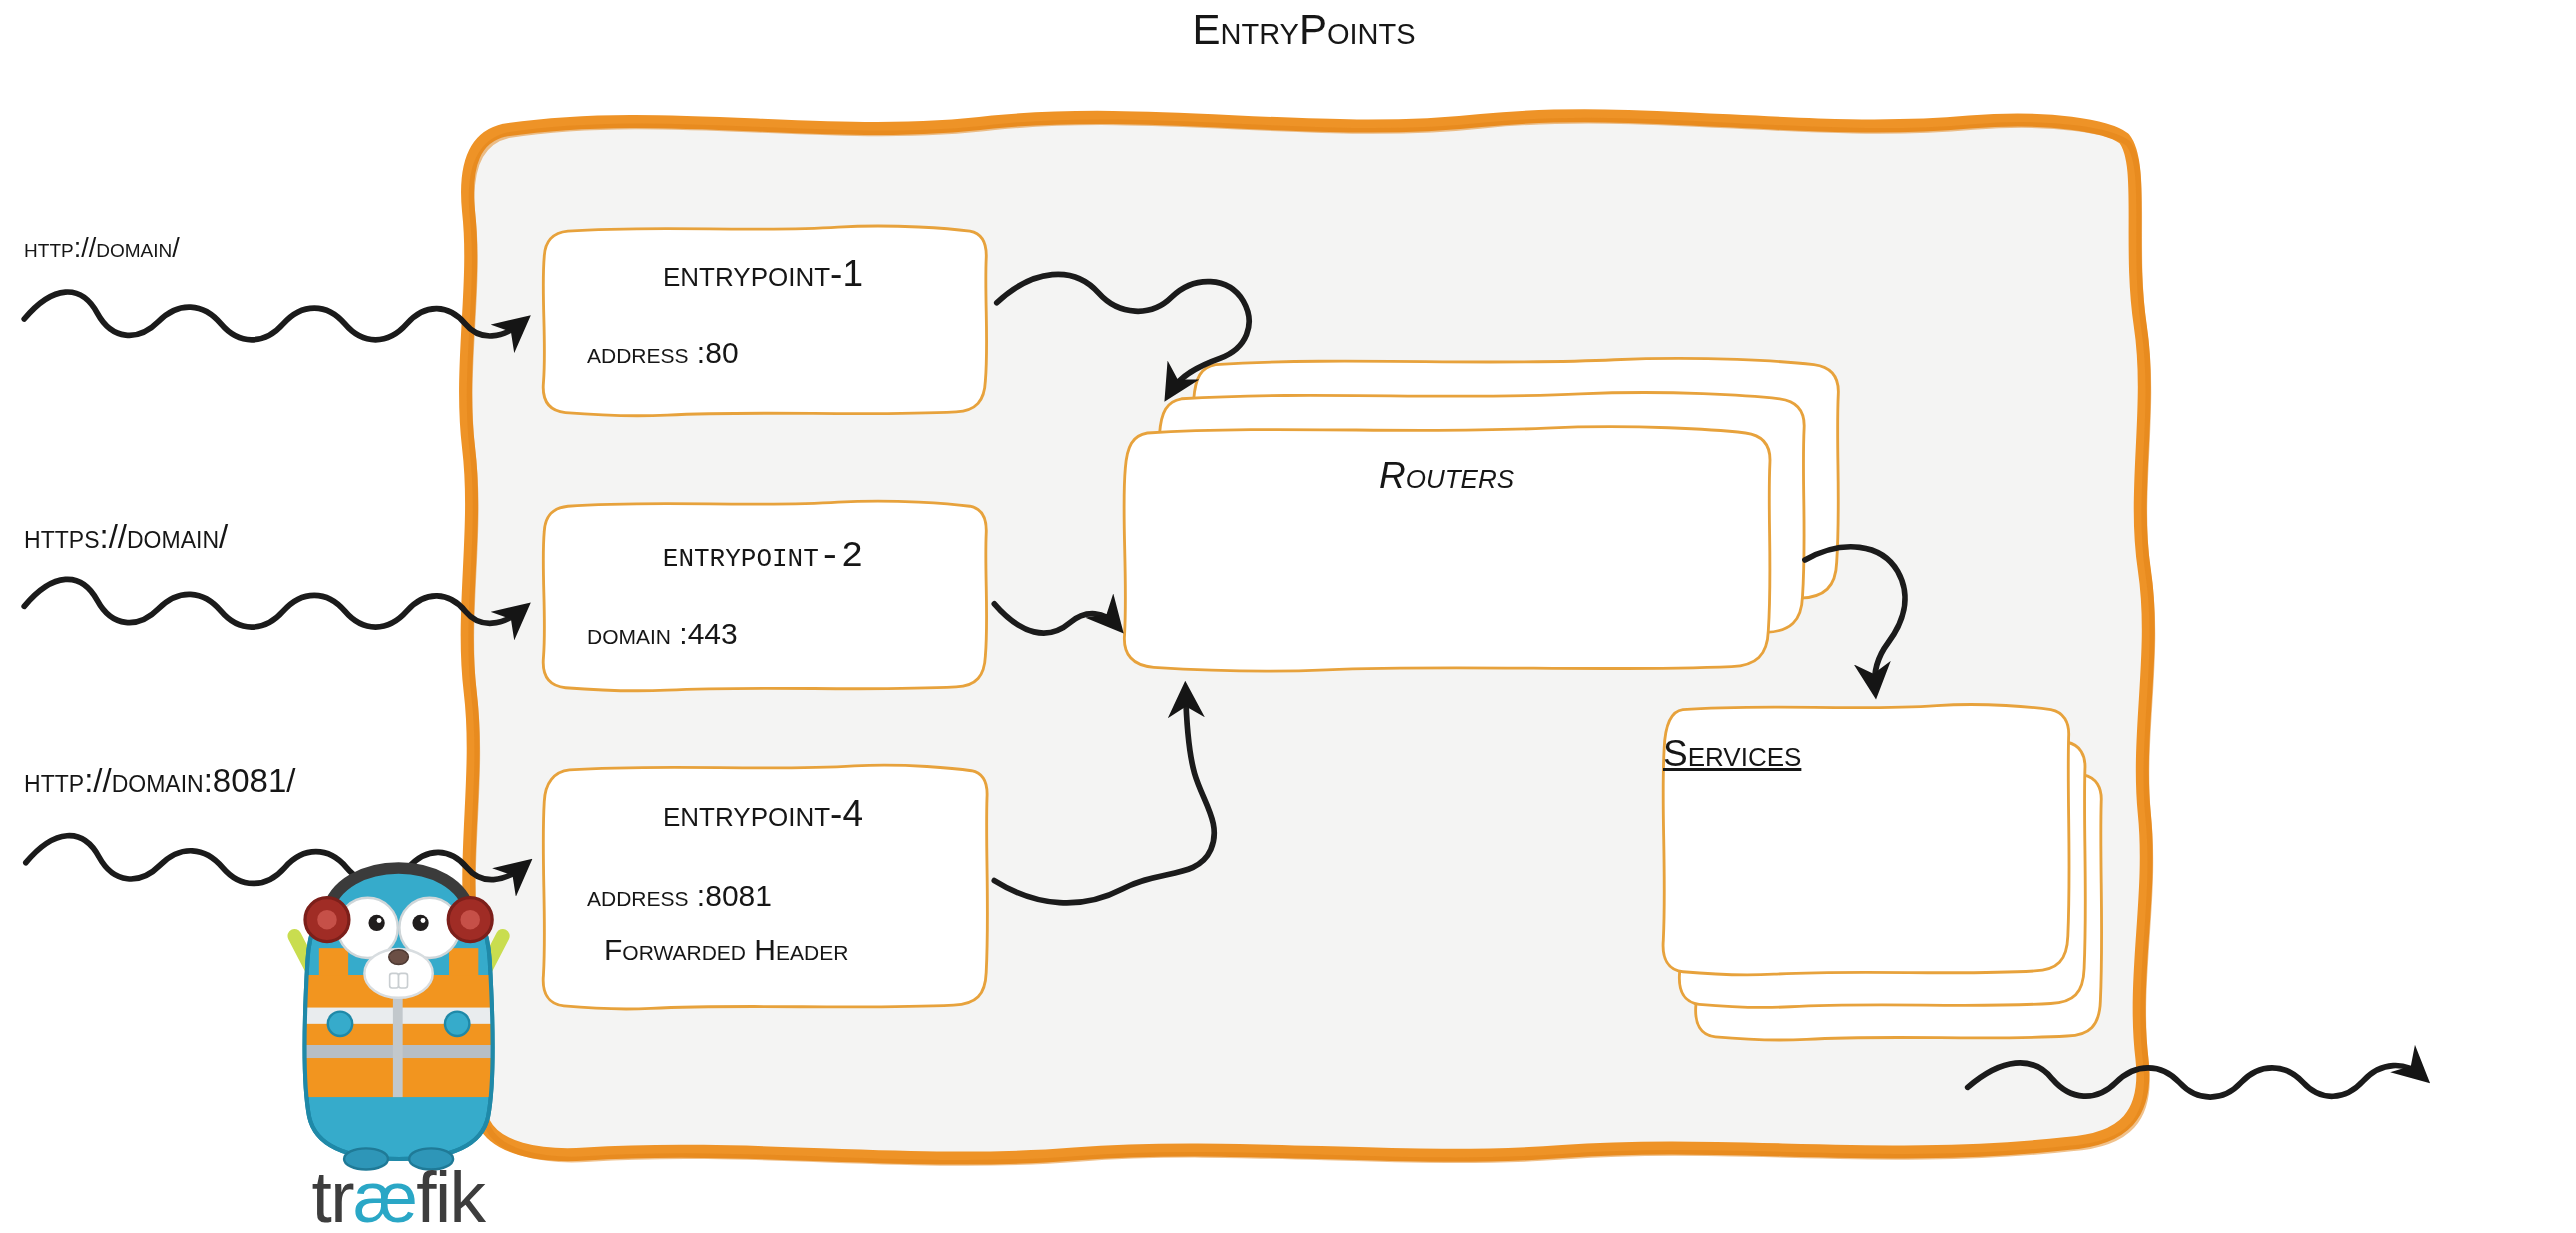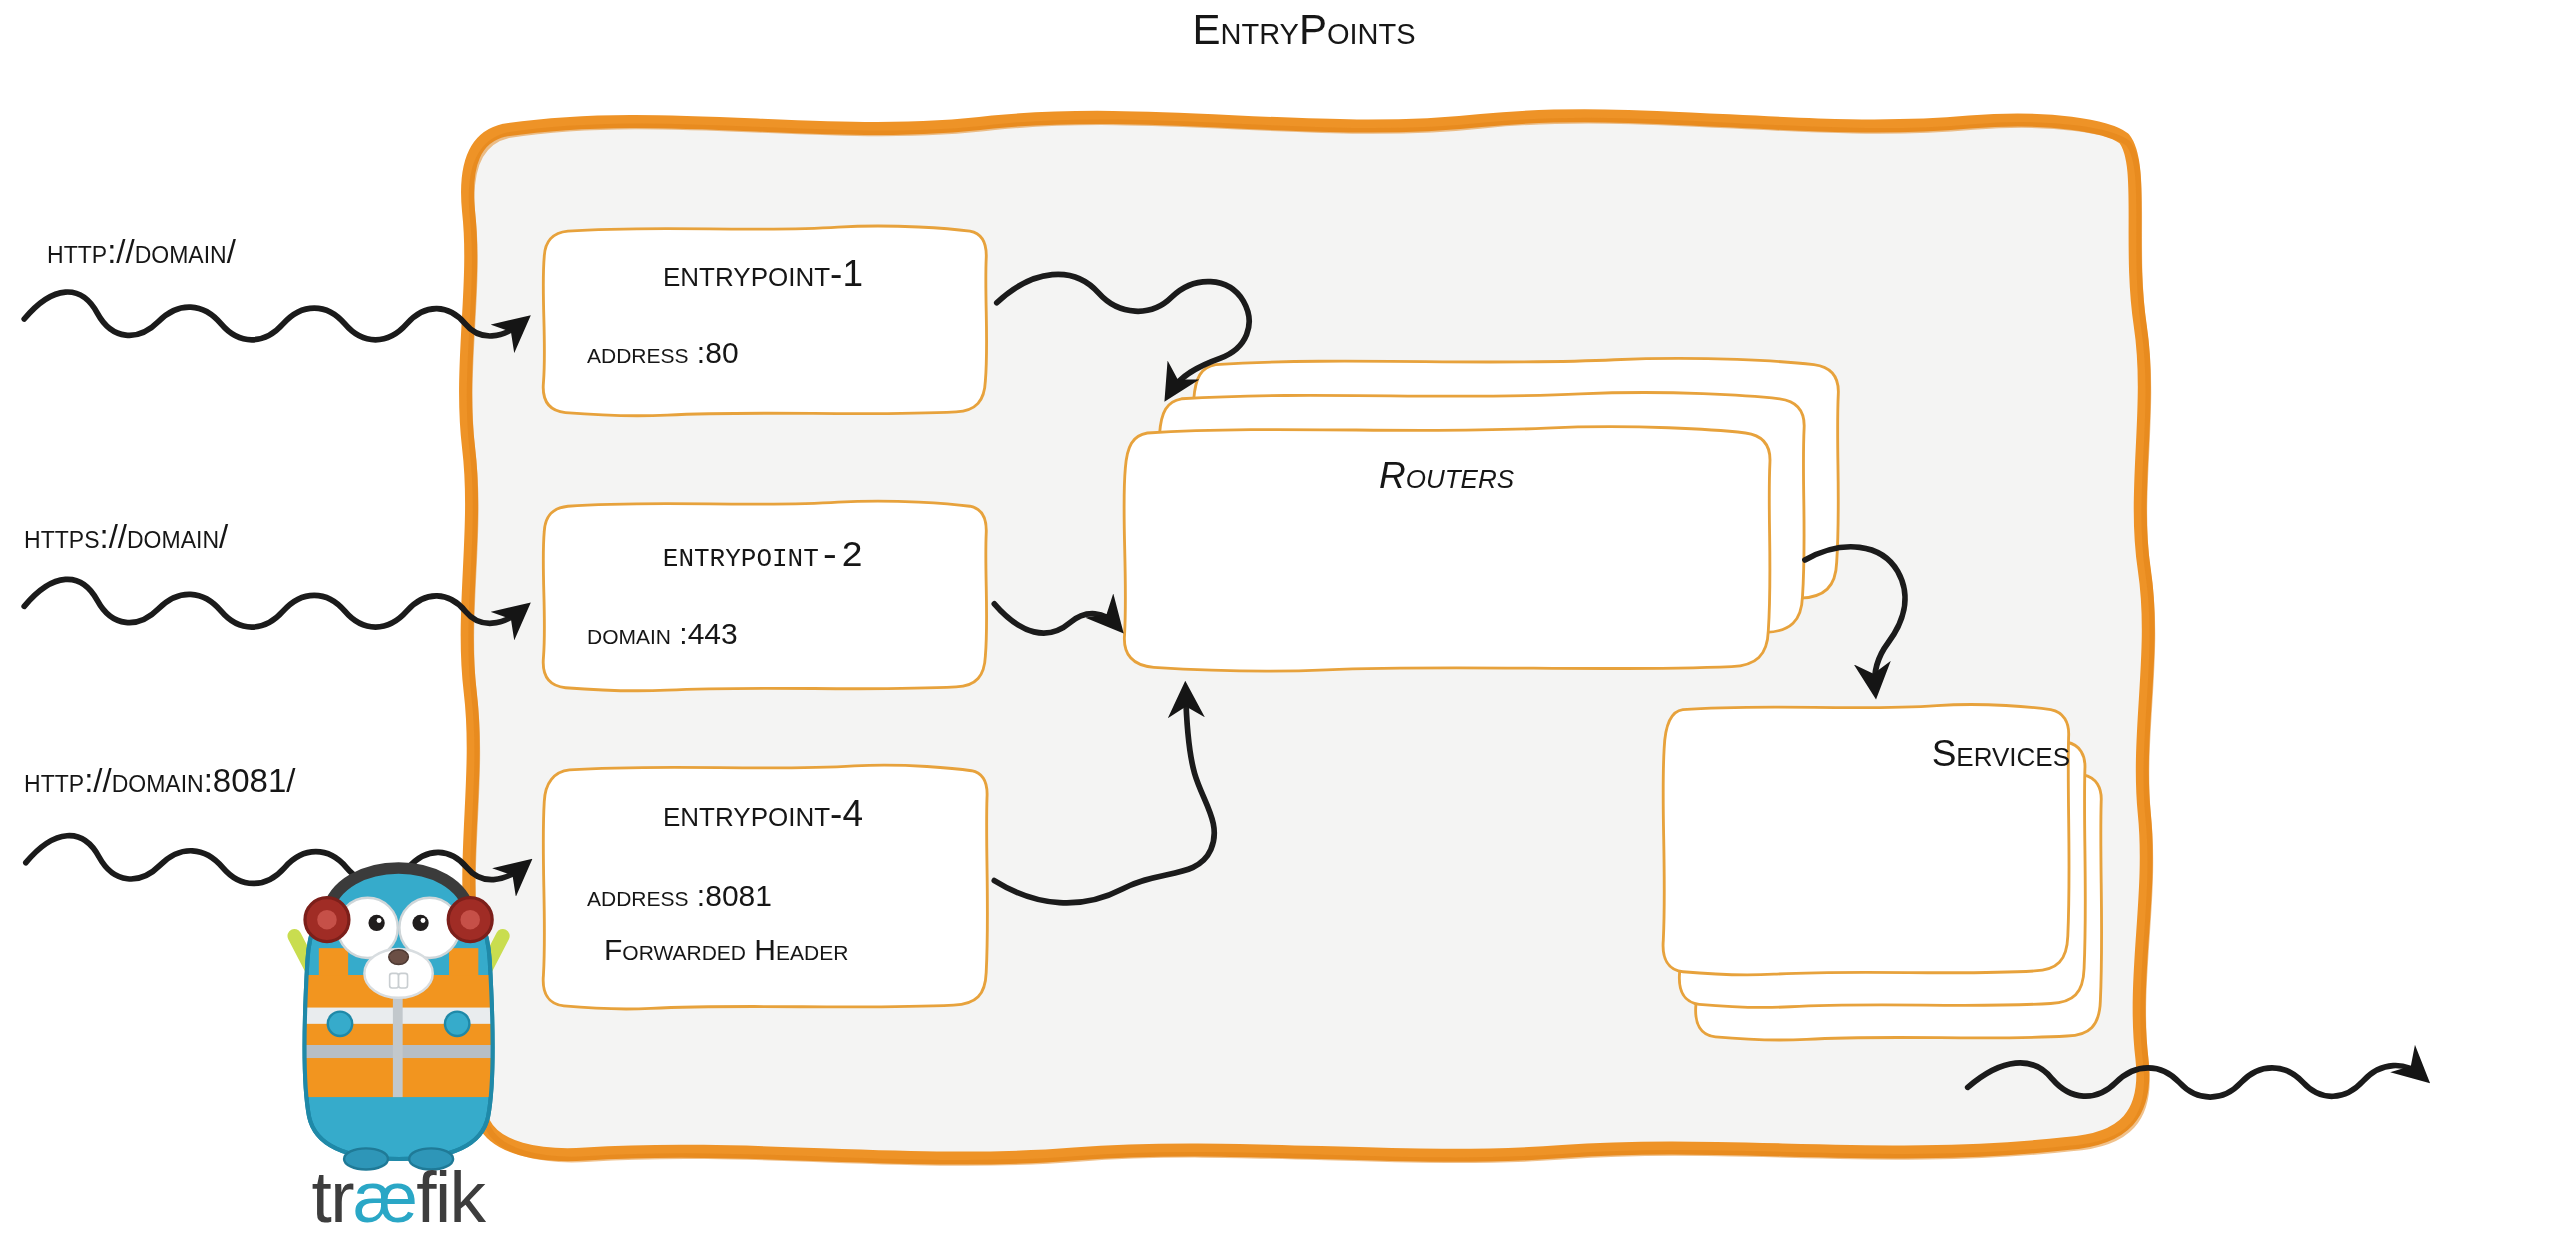--- a/index.html
+++ b/index.html
@@ -1,34 +1,34 @@
 <!DOCTYPE html>
 <html style="font-size:13px"><head>
 <meta charset="utf-8">
 <style>
   html,body{margin:0;padding:0;background:#ffffff;}
   body{width:2576px;height:1233px;position:relative;font-family:"Liberation Sans",sans-serif;overflow:hidden;}
   .stage{position:absolute;left:16px;top:0;width:2576px;height:864px;padding-left:30px;}
   svg.art{position:absolute;left:0;top:0;}
   .t{position:absolute;font-variant:small-caps;color:#161616;white-space:nowrap;line-height:1.1;}
   .title{left:0;top:6.5px;width:2576px;font-size:42px;text-align:center;}
-  .req1{left:8.1px;top:234px;font-size:33px;margin-left:23px;}
+  .req1{left:8.1px;top:234px;font-size:27px;}
   .req2{left:8.1px;top:519px;font-size:33px;}
   .req3{left:8.1px;top:763px;font-size:33px;}
   .ep-name{left:525px;width:444px;font-size:37px;text-align:center;}
   .ep1-name{top:254px;}
   .ep2-name{top:536px;font-family:Liberation Mono, monospace;}
   .ep3-name{top:794px;}
   .ep-addr{left:571px;font-size:30px;}
   .ep1-addr{top:336px;}
   .ep2-addr{top:617px;}
   .ep3-addr{top:879px;}
   .ep3-note{left:588px;top:933px;font-size:30px;}
   .routers-label{left:1109px;width:643px;top:456px;font-size:37px;text-align:center;font-style:italic;}
-  .services-label{left:1647px;width:407px;top:734px;font-size:37px;text-align:right;}
+  .services-label{left:1647px;width:407px;top:734px;font-size:37px;text-align:left;text-decoration:underline;}
   .caption{left:2128px;width:448px;top:993px;font-size:31px;text-align:center;}
   .logo{left:260px;width:244px;top:1157px;font-size:73px;text-align:center;font-variant:normal;
         color:#3d3d3d;letter-spacing:-1.6px;}
   .logo .ae{color:#2aa7c6;}
 </style>
 </head>
 <body>
 
 <div class="stage">
 

